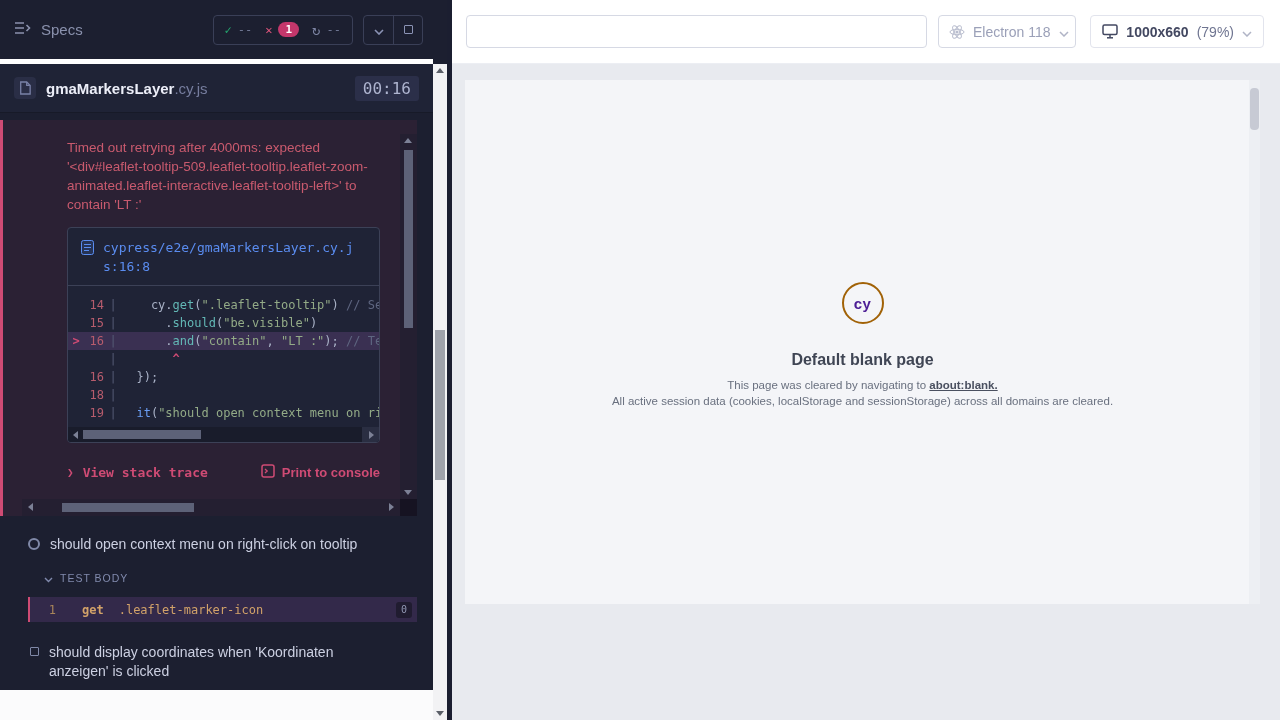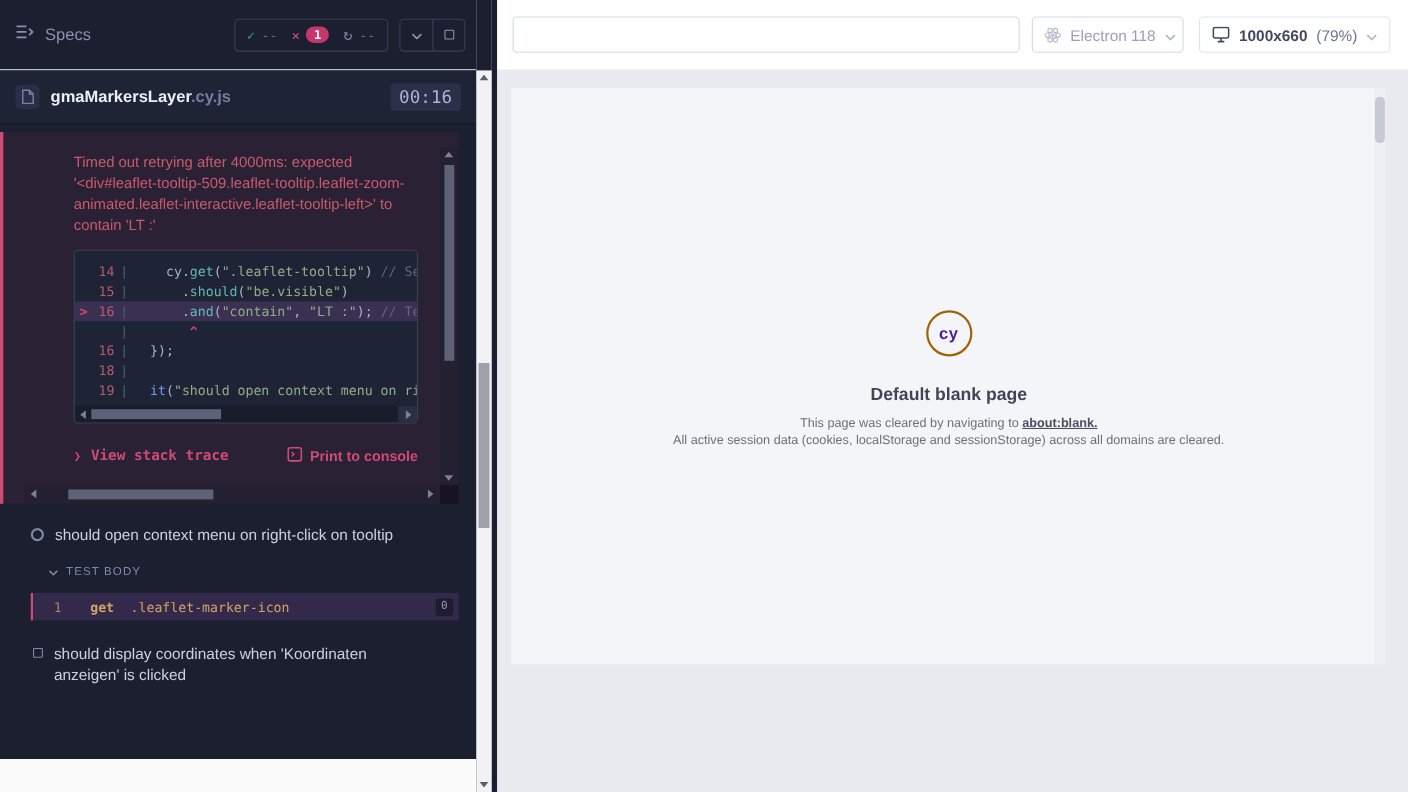--- a/index.html
+++ b/index.html
@@ -5,38 +5,38 @@
   * { margin:0; padding:0; box-sizing:border-box; }
   html,body { width:1280px; height:720px; overflow:hidden; }
   body { font-family:"Liberation Sans",sans-serif; background:#e8eaef; }
   .app { display:flex; width:1280px; height:720px; }
 
   
   .reporter-pane { width:433px; flex:none; display:flex; flex-direction:column; background:#fbfbfc; }
   .reporter { height:690px; flex:none; background:#1c1f30; overflow:hidden; display:flex; flex-direction:column; }
   .reporter-bottom-gap { flex:1; background:#fbfbfc; }
 
-  .rep-header { height:64px; flex:none; display:flex; align-items:center; padding:0 10px 0 14px; border-bottom:1px solid #ffffff;text-align:right; }
+  .rep-header { height:64px; flex:none; display:flex; align-items:center; padding:0 10px 0 14px; border-bottom:5px solid #ffffff;text-align:right; }
   .specs-toggle { display:flex; align-items:center; gap:9px; cursor:pointer; }
   .specs-label { font-size:15px; color:#8a91ad; }
   .stats-box { margin-left:auto; display:flex; align-items:center; height:30px; border:1px solid #3a3f57; border-radius:4px; padding:0 11px; gap:13px; }
   .stat { display:flex; align-items:center; gap:6px; font-family:"DejaVu Sans Mono",monospace; font-size:12px; color:#6d7490; }
   .ic-pass { color:#23a86f; font-size:12px; }
   .ic-fail { color:#e0557c; font-size:12px; font-weight:bold; }
   .fail-count { background:#c4376b; color:#fff; border-radius:9px; padding:1px 7px; font-size:11px; font-weight:bold; }
   .ic-pend { color:#7d84a3; font-size:14px; }
   .ctrl-box { margin-left:10px; display:flex; height:30px; border:1px solid #3a3f57; border-radius:4px; }
   .ctrl-btn { width:29px; display:flex; align-items:center; justify-content:center; color:#8b93b5; cursor:pointer; }
   .ctrl-btn + .ctrl-btn { border-left:1px solid #3a3f57; }
   .stop-square { width:9px; height:9px; border:1.5px solid #8b93b5; border-radius:1px; }
 
   .spec-row { height:49px; flex:none; display:flex; align-items:center; padding:0 14px; background:#1f2336; border-bottom:1px solid #171a28; cursor:pointer; }
   .spec-file-badge { width:22px; height:22px; border-radius:4px; background:#2a2e46; display:flex; align-items:center; justify-content:center; flex:none; }
   .spec-name { margin-left:10px; font-size:15px; font-weight:bold; color:#eceef8; white-space:nowrap; }
-  .spec-ext { font-weight:bold; color:#767d9e; }
+  .spec-ext { font-weight:normal; color:#767d9e; }
   .spec-time { margin-left:auto; background:#2b2f49; color:#aeb4cf; font-size:16px; border-radius:3px; padding:3px 8px; font-family:"DejaVu Sans Mono",monospace; }
 
   
   .error-region { position:relative; margin-top:7px; background:#2b2134; border-left:3px solid #cf4b74; width:417px; flex:none;padding-left:19px; }
   .error-inner { padding:18px 37px 0 45px; }
   .error-msg { color:#c95a6e; font-size:13.5px; line-height:19px; overflow-wrap:break-word; }
   .code-frame { margin-top:13px; background:#1f2336; border:1px solid #3c4157; border-radius:4px; overflow:hidden; }
   .cf-header { display:flex; gap:9px; padding:10px 13px 9px; border-bottom:1px solid #3c4157; align-items:flex-start; }
   .cf-link { font-family:"DejaVu Sans Mono",monospace; font-size:13px; color:#5a8cf0; word-break:break-all; line-height:19px; cursor:pointer; }
   .cf-code { padding:10px 0 2px; overflow:hidden; }
@@ -168,20 +168,29 @@
         </span>
         <span class="spec-name"><span>gmaMarkersLayer</span><span class="spec-ext">.cy.js</span></span>
         <span class="spec-time">00:16</span>
       </div>
 
       <div class="error-region">
         <div class="error-inner">
           <div class="error-msg">Timed out retrying after 4000ms: expected '&lt;div#leaflet-tooltip-509.leaflet-tooltip.leaflet-zoom-animated.leaflet-interactive.leaflet-tooltip-left&gt;' to contain 'LT :'</div>
 
           <div class="code-frame">
+            <div class="cf-header">
+              <span style="flex:none; margin-top:2px;">
+                <svg width="13" height="15" viewBox="0 0 13 15">
+                    <rect x="0.5" y="0.5" width="12" height="14" rx="2" fill="#263355" stroke="#5a8cf0"></rect>
+                    <path d="M3 4.5h7M3 7.5h7M3 10.5h5" stroke="#5a8cf0" stroke-width="1"></path>
+                  </svg>
+              </span>
+              <span class="cf-link">cypress/e2e/gmaMarkersLayer.cy.js:16:8</span>
+            </div>
             <div class="cf-code" id="code-lines">
                 <div class="code-line"><span class="line-marker"> </span><span class="line-num">14</span><span class="line-pipe">|</span><span class="line-code"><span class="tok-plain">    cy.</span><span class="tok-fn">get</span><span class="tok-plain">(</span><span class="tok-str">".leaflet-tooltip"</span><span class="tok-plain">) </span><span class="tok-comment">// Sele</span></span></div>
                 <div class="code-line"><span class="line-marker"> </span><span class="line-num">15</span><span class="line-pipe">|</span><span class="line-code"><span class="tok-plain">      .</span><span class="tok-fn">should</span><span class="tok-plain">(</span><span class="tok-str">"be.visible"</span><span class="tok-plain">)</span></span></div>
                 <div class="code-line highlighted"><span class="line-marker">&gt;</span><span class="line-num">16</span><span class="line-pipe">|</span><span class="line-code"><span class="tok-plain">      .</span><span class="tok-fn">and</span><span class="tok-plain">(</span><span class="tok-str">"contain"</span><span class="tok-plain">, </span><span class="tok-str">"LT :"</span><span class="tok-plain">); </span><span class="tok-comment">// Test</span></span></div>
                 <div class="code-line"><span class="line-marker"> </span><span class="line-num"></span><span class="line-pipe">|</span><span class="line-code"><span class="tok-caret">       ^</span></span></div>
                 <div class="code-line"><span class="line-marker"> </span><span class="line-num">16</span><span class="line-pipe">|</span><span class="line-code"><span class="tok-plain">  });</span></span></div>
                 <div class="code-line"><span class="line-marker"> </span><span class="line-num">18</span><span class="line-pipe">|</span><span class="line-code"></span></div>
                 <div class="code-line"><span class="line-marker"> </span><span class="line-num">19</span><span class="line-pipe">|</span><span class="line-code"><span class="tok-plain">  </span><span class="tok-fn2">it</span><span class="tok-plain">(</span><span class="tok-str">"should open context menu on right-click on tooltip</span></span></div>
               </div>
             <div class="cf-hscroll">

